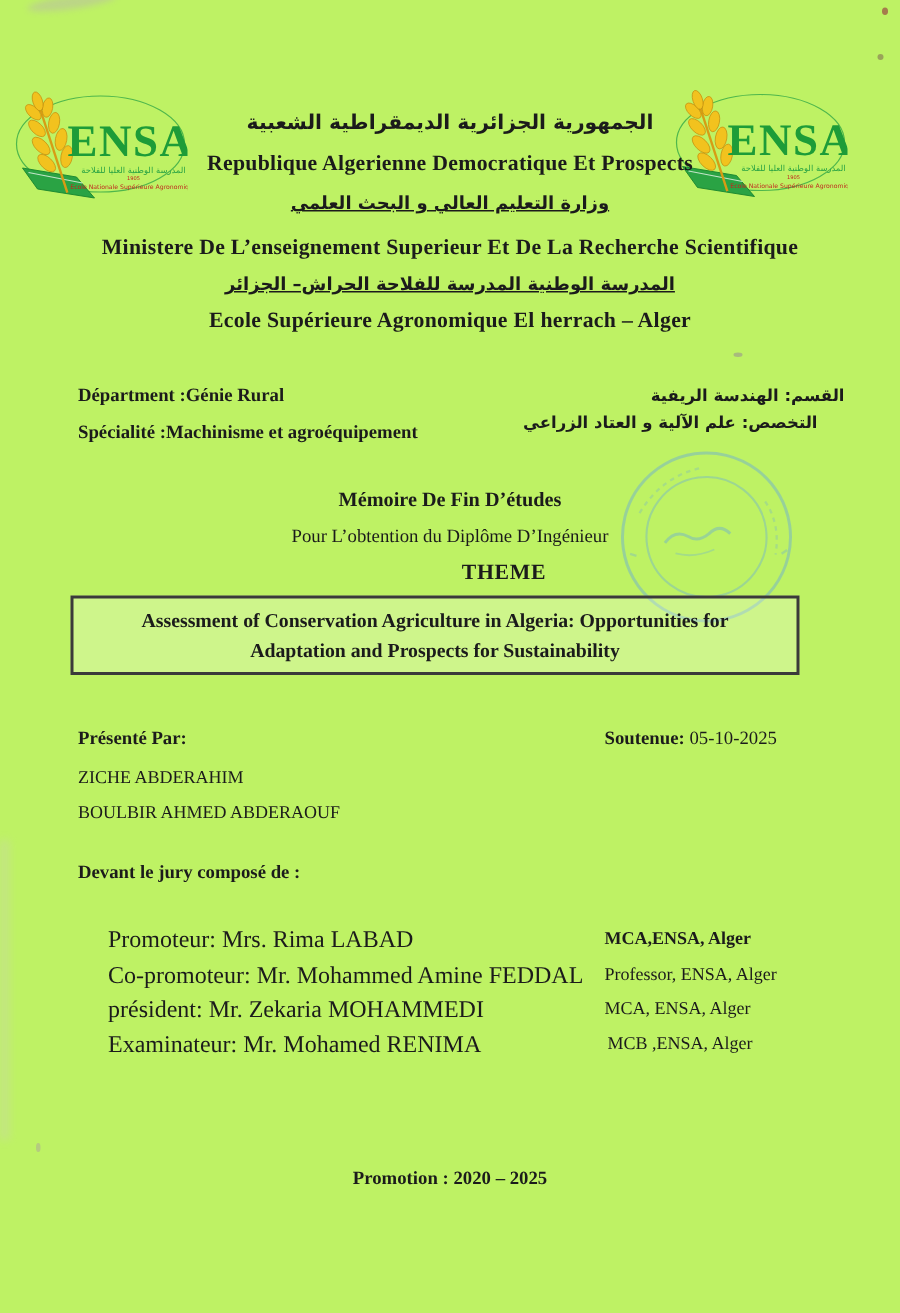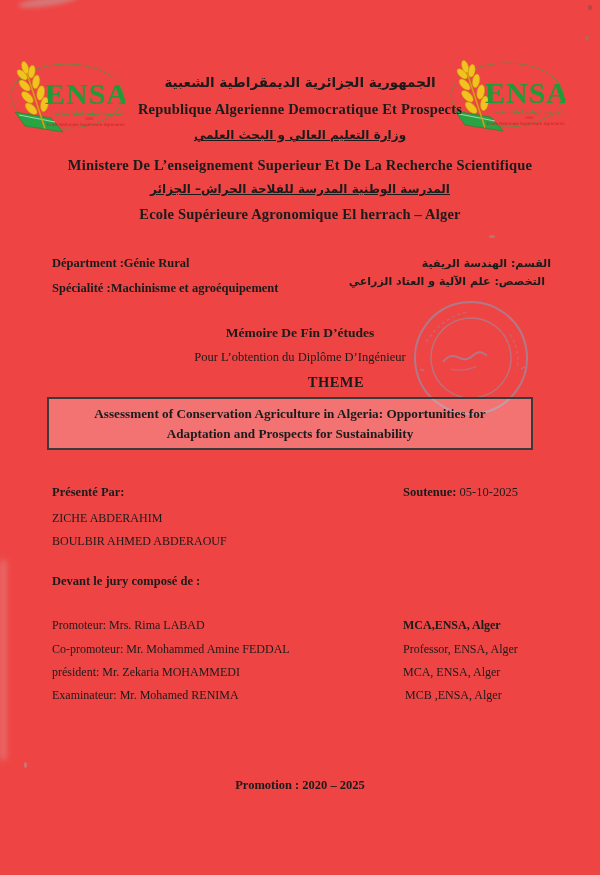--- a/index.html
+++ b/index.html
@@ -6,21 +6,21 @@
   body{
     width:600px;height:875px;
     background:#efefec;
     font-family:"Liberation Serif", serif;
     color:#1b1b1b;
     overflow:hidden;
   }
   .page{
     position:relative;
     width:600px;height:875px;
-    background:#ef4444;
+    background:#bef264;
     overflow:hidden;
   }
   
   .smudge-tl{
     position:absolute;left:18px;top:-3px;width:60px;height:9px;
     background:#b9b2b2;opacity:.45;border-radius:50%;
     transform:rotate(-8deg);filter:blur(2px);
   }
   .speck{position:absolute;border-radius:50%;}
   .edge-shade-left{
@@ -50,21 +50,21 @@
     border:2px solid #3a3a3a;
     background:rgba(255,255,255,.25);
     display:flex;flex-direction:column;justify-content:center;
     text-align:center;
   }
   .theme-box div{font-size:13.2px;font-weight:700;line-height:20px;}
 
   .body-line{font-size:12px;}
   .label-line{font-size:12.5px;font-weight:700;}
 
-  .jury-row-left{font-size:12px;font-family:"Liberation Serif",serif;}
+  .jury-row-left{font-size:16px;font-family:"Liberation Serif",serif;margin-left:20px;}
   .jury-col-right{font-size:12px;}
 
   .promotion{font-size:12.5px;font-weight:700;}
 
   .logo{position:absolute;width:120px;height:80px;}
   .stamp{position:absolute;left:409px;top:296px;width:125px;height:125px;opacity:.62;}
 </style>
 </head>
 <body>
 
@@ -133,21 +133,21 @@
 
   <div class="abs center arabic ar-lg" style="top:74px;">الجمهورية الجزائرية الديمقراطية الشعبية</div>
   <div class="abs center fr-lg" style="top:101px;">Republique Algerienne Democratique Et Prospects</div>
   <div class="abs center arabic ar-md" style="top:128px;">وزارة التعليم العالي و البحث العلمي</div>
   <div class="abs center fr-lg" style="top:157px;">Ministere De L’enseignement Superieur Et De La Recherche Scientifique</div>
   <div class="abs center arabic ar-md" style="top:182px;">المدرسة الوطنية المدرسة للفلاحة  الحراش– الجزائر</div>
   <div class="abs center fr-lg" style="top:206px;">Ecole Supérieure Agronomique El herrach – Alger</div>
 
   <div class="abs dept-line" style="left:52px;top:256px;">Départment :Génie Rural</div>
   <div class="abs dept-line" style="left:52px;top:281px;">Spécialité :Machinisme et agroéquipement</div>
-  <div class="abs arabic dept-ar" style="right:49px;top:257px;">القسم: الهندسة الريفية</div>
+  <div class="abs arabic dept-ar" style="right:37px;top:257px;">القسم: الهندسة الريفية</div>
   <div class="abs arabic dept-ar" style="right:55px;top:275px;">التخصص: علم الآلية و العتاد الزراعي</div>
 
   <div class="abs center memoire-sub" style="top:350px;">Pour L’obtention du Diplôme D’Ingénieur</div>
   <div class="abs center memoire-title" style="top:325px;">Mémoire De Fin D’études</div>
   <div class="abs center theme-label" style="top:374px;padding-left:36px;">THEME</div>
 
   <svg class="stamp" viewBox="0 0 125 125">
     <g stroke="#6fb0cf" fill="none" transform="rotate(-8 62 62)">
       <circle cx="62" cy="62" r="56" stroke-width="2" opacity="0.8"></circle>
       <circle cx="62" cy="62" r="40" stroke-width="1.4" opacity="0.7"></circle>

